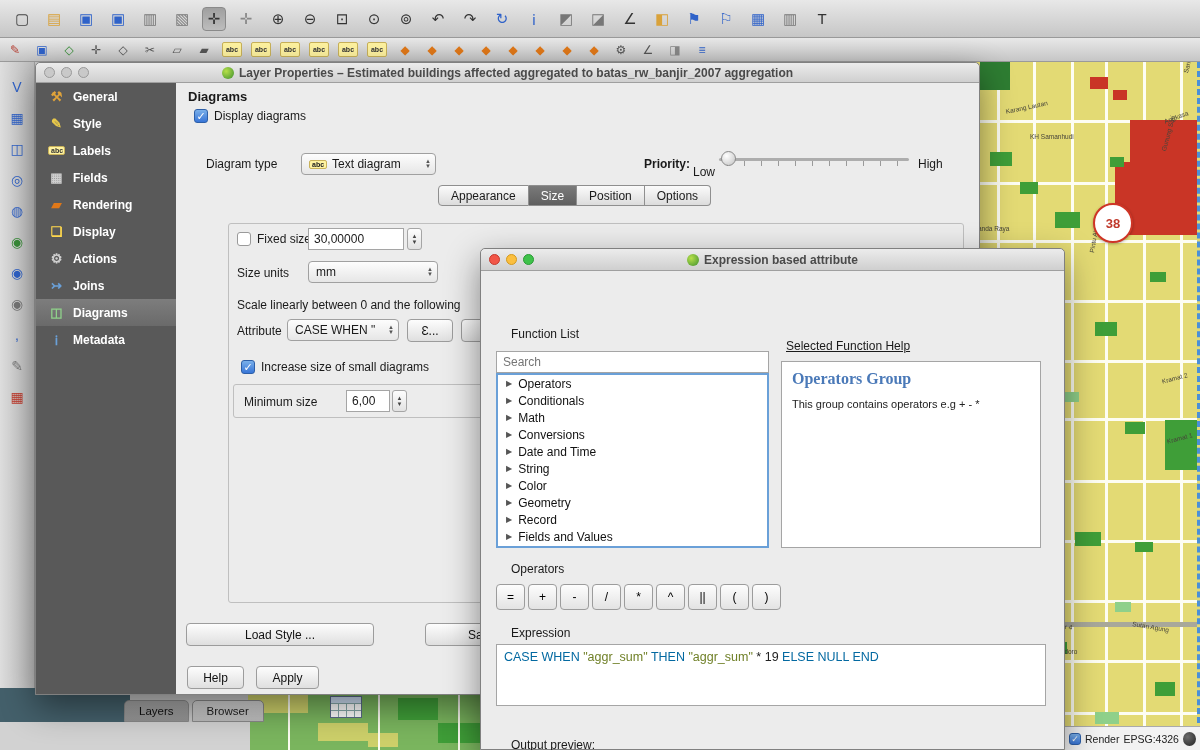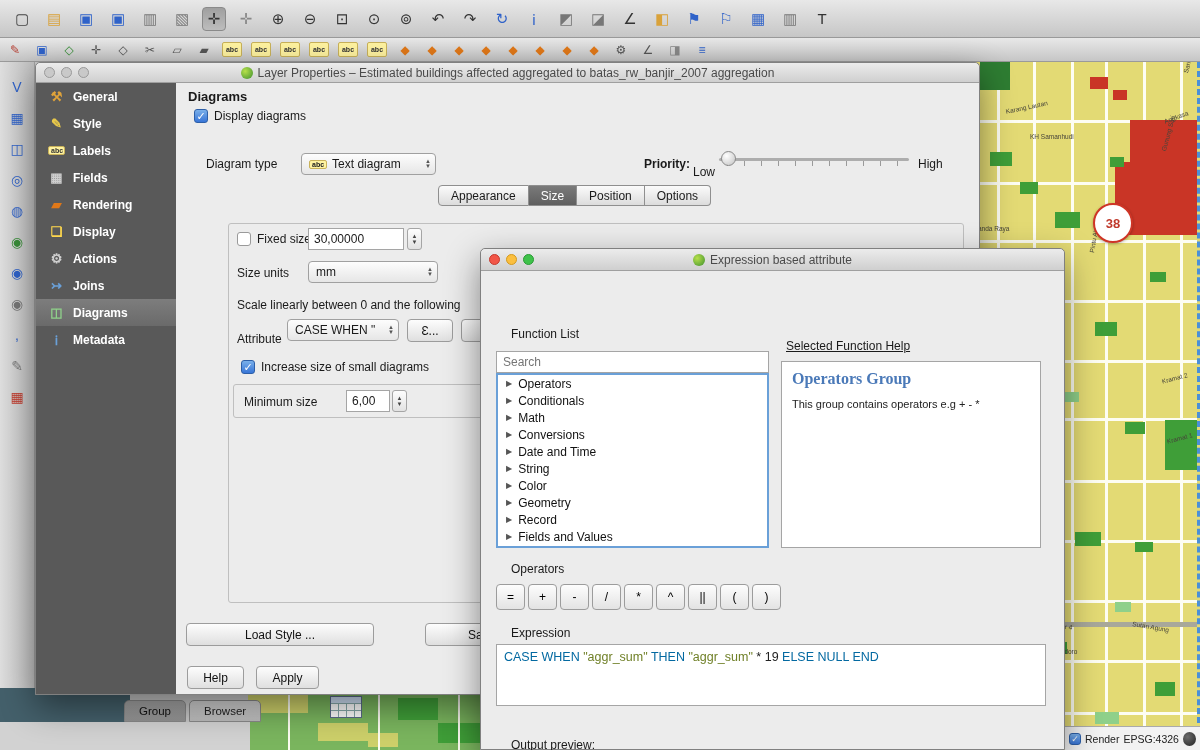--- a/index.html
+++ b/index.html
@@ -57,21 +57,21 @@
   .win { position:absolute; background:#ececec; border:1px solid #808080; border-radius:5px 5px 0 0;
          box-shadow:0 12px 34px rgba(0,0,0,.45); }
   .titlebar { height:20px; background:linear-gradient(#ececec,#cfcfcf); border-bottom:1px solid #9f9f9f;
               border-radius:5px 5px 0 0; display:flex; align-items:center; padding:0 8px; position:relative; }
   .lights { display:flex; gap:6px; }
   .tl { width:11px; height:11px; border-radius:50%; border:1px solid #9a9a9a; background:#c9c9c9; }
   .tl.red { background:#f25648; border-color:#c53a2e; }
   .tl.yel { background:#fbbf3f; border-color:#d49a1e; }
   .tl.grn { background:#3fc24a; border-color:#2a9a35; }
   .wtitle { position:absolute; left:0; right:0; text-align:center; font-size:12px; color:#4a4a4a;
-            display:flex; justify-content:center; align-items:center; gap:5px; pointer-events:none; }
+            display:flex; justify-content:center; align-items:center; gap:5px; pointer-events:none;font-weight:bold; }
   .qicon { width:12px; height:12px; border-radius:50%;
            background:radial-gradient(circle at 35% 35%, #b7e04a, #3d8f2f); display:inline-block; }
 
   
   .propswin { left:35px; top:62px; width:945px; height:633px; z-index:3; }
   .sidebar { position:absolute; left:0; top:20px; width:140px; bottom:0; background:#595959; overflow:hidden; }
   .sbitem { height:27px; display:flex; align-items:center; gap:8px; padding-left:12px;
             color:#fff; font-size:12px; font-weight:bold; cursor:default; }
   .sbitem.sel { background:linear-gradient(#7d7d7d,#6a6a6a); }
   .sbicon { width:17px; text-align:center; font-size:13px; }
@@ -292,21 +292,21 @@
       <div class="mshape" style="position: absolute; left: 150px; top: 5px; width: 40px; height: 22px; background: rgb(63, 158, 56);"></div>
       <div class="mshape" style="position: absolute; left: 190px; top: 30px; width: 42px; height: 20px; background: rgb(63, 158, 56);"></div>
       <div class="mshape" style="position: absolute; left: 120px; top: 40px; width: 30px; height: 14px; background: rgb(205, 208, 106);"></div>
       <div style="position: absolute; left: 40px; top: 0px; width: 2px; height: 57px; background: rgb(253, 253, 242);"></div>
       <div style="position: absolute; left: 130px; top: 0px; width: 2px; height: 57px; background: rgb(253, 253, 242);"></div>
       <div style="position: absolute; left: 210px; top: 0px; width: 2px; height: 57px; background: rgb(253, 253, 242);"></div>
     </div>
   <div class="teal"></div>
   <div class="graybottom"></div>
   <div class="btabs">
-    <div class="btab on">Group</div>
+    <div class="btab on">Layers</div>
     <div class="btab">Browser</div>
   </div>
 
   <div class="statusbar">
     <span class="chk on" style="width:12px;height:12px;font-size:9px;">✓</span>
     <span>Render</span>
     <span>EPSG:4326</span>
     <span class="crsicon"></span>
   </div>
 
@@ -407,21 +407,21 @@
         <div class="abspos stepper" style="left:178px; top:4px;">▲<br>▼</div>
 
         <div class="abspos" style="left:8px; top:42px;">Size units</div>
         <div class="abspos dropdown" style="left:79px; top:37px; width:130px;">
           <span class="grow">mm</span>
           <span class="ddarrows">▲<br>▼</span>
         </div>
 
         <div class="abspos" style="left:8px; top:74px; width:560px; overflow:hidden; white-space:nowrap;">Scale linearly between 0 and the following</div>
 
-        <div class="abspos" style="left:8px; top:108px;text-align:right;">Attribute</div>
+        <div class="abspos" style="left:8px; top:100px;text-align:right;">Attribute</div>
         <div class="abspos dropdown" style="left:58px; top:95px; width:112px;">
           <span class="grow">CASE WHEN " </span>
           <span class="ddarrows">▲<br>▼</span>
         </div>
         <div class="abspos btn" style="left:178px; top:95px; width:46px;">Ɛ...</div>
         <div class="abspos btn" style="left:232px; top:95px; width:60px;"></div>
 
         <div class="abspos chkrow" style="left:12px; top:136px;">
           <span class="chk on">✓</span>
           <span>Increase size of small diagrams</span>

